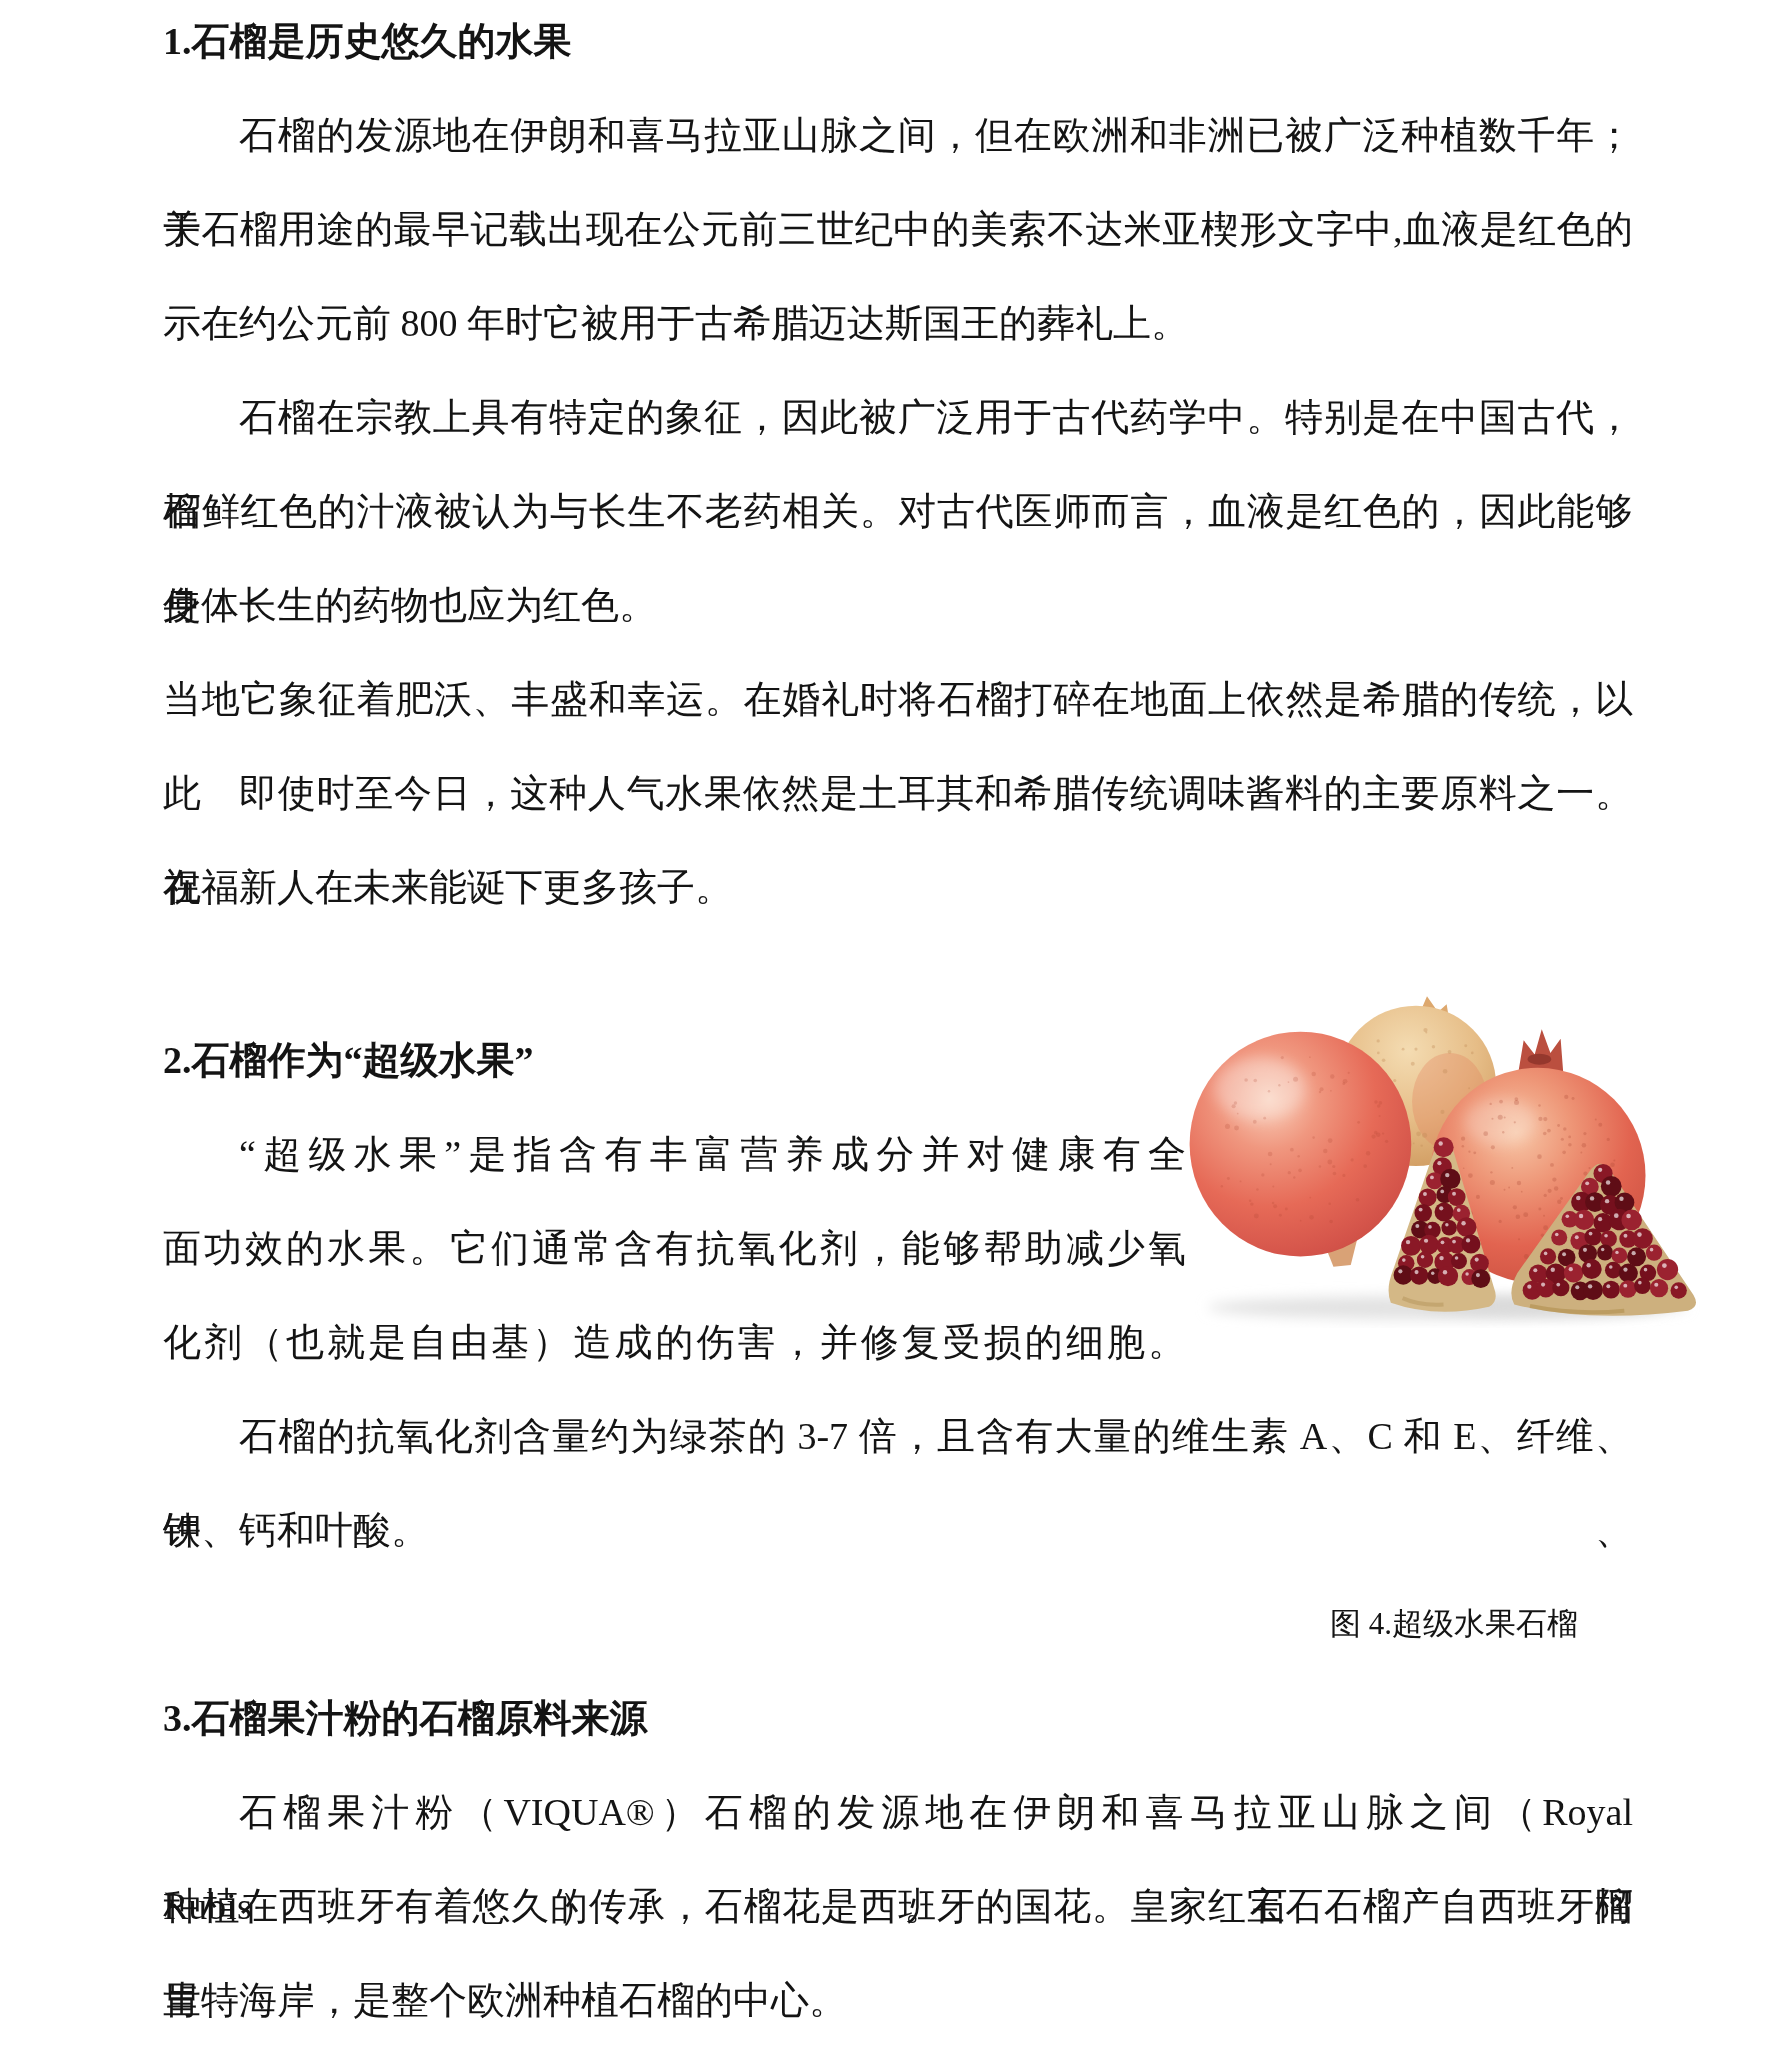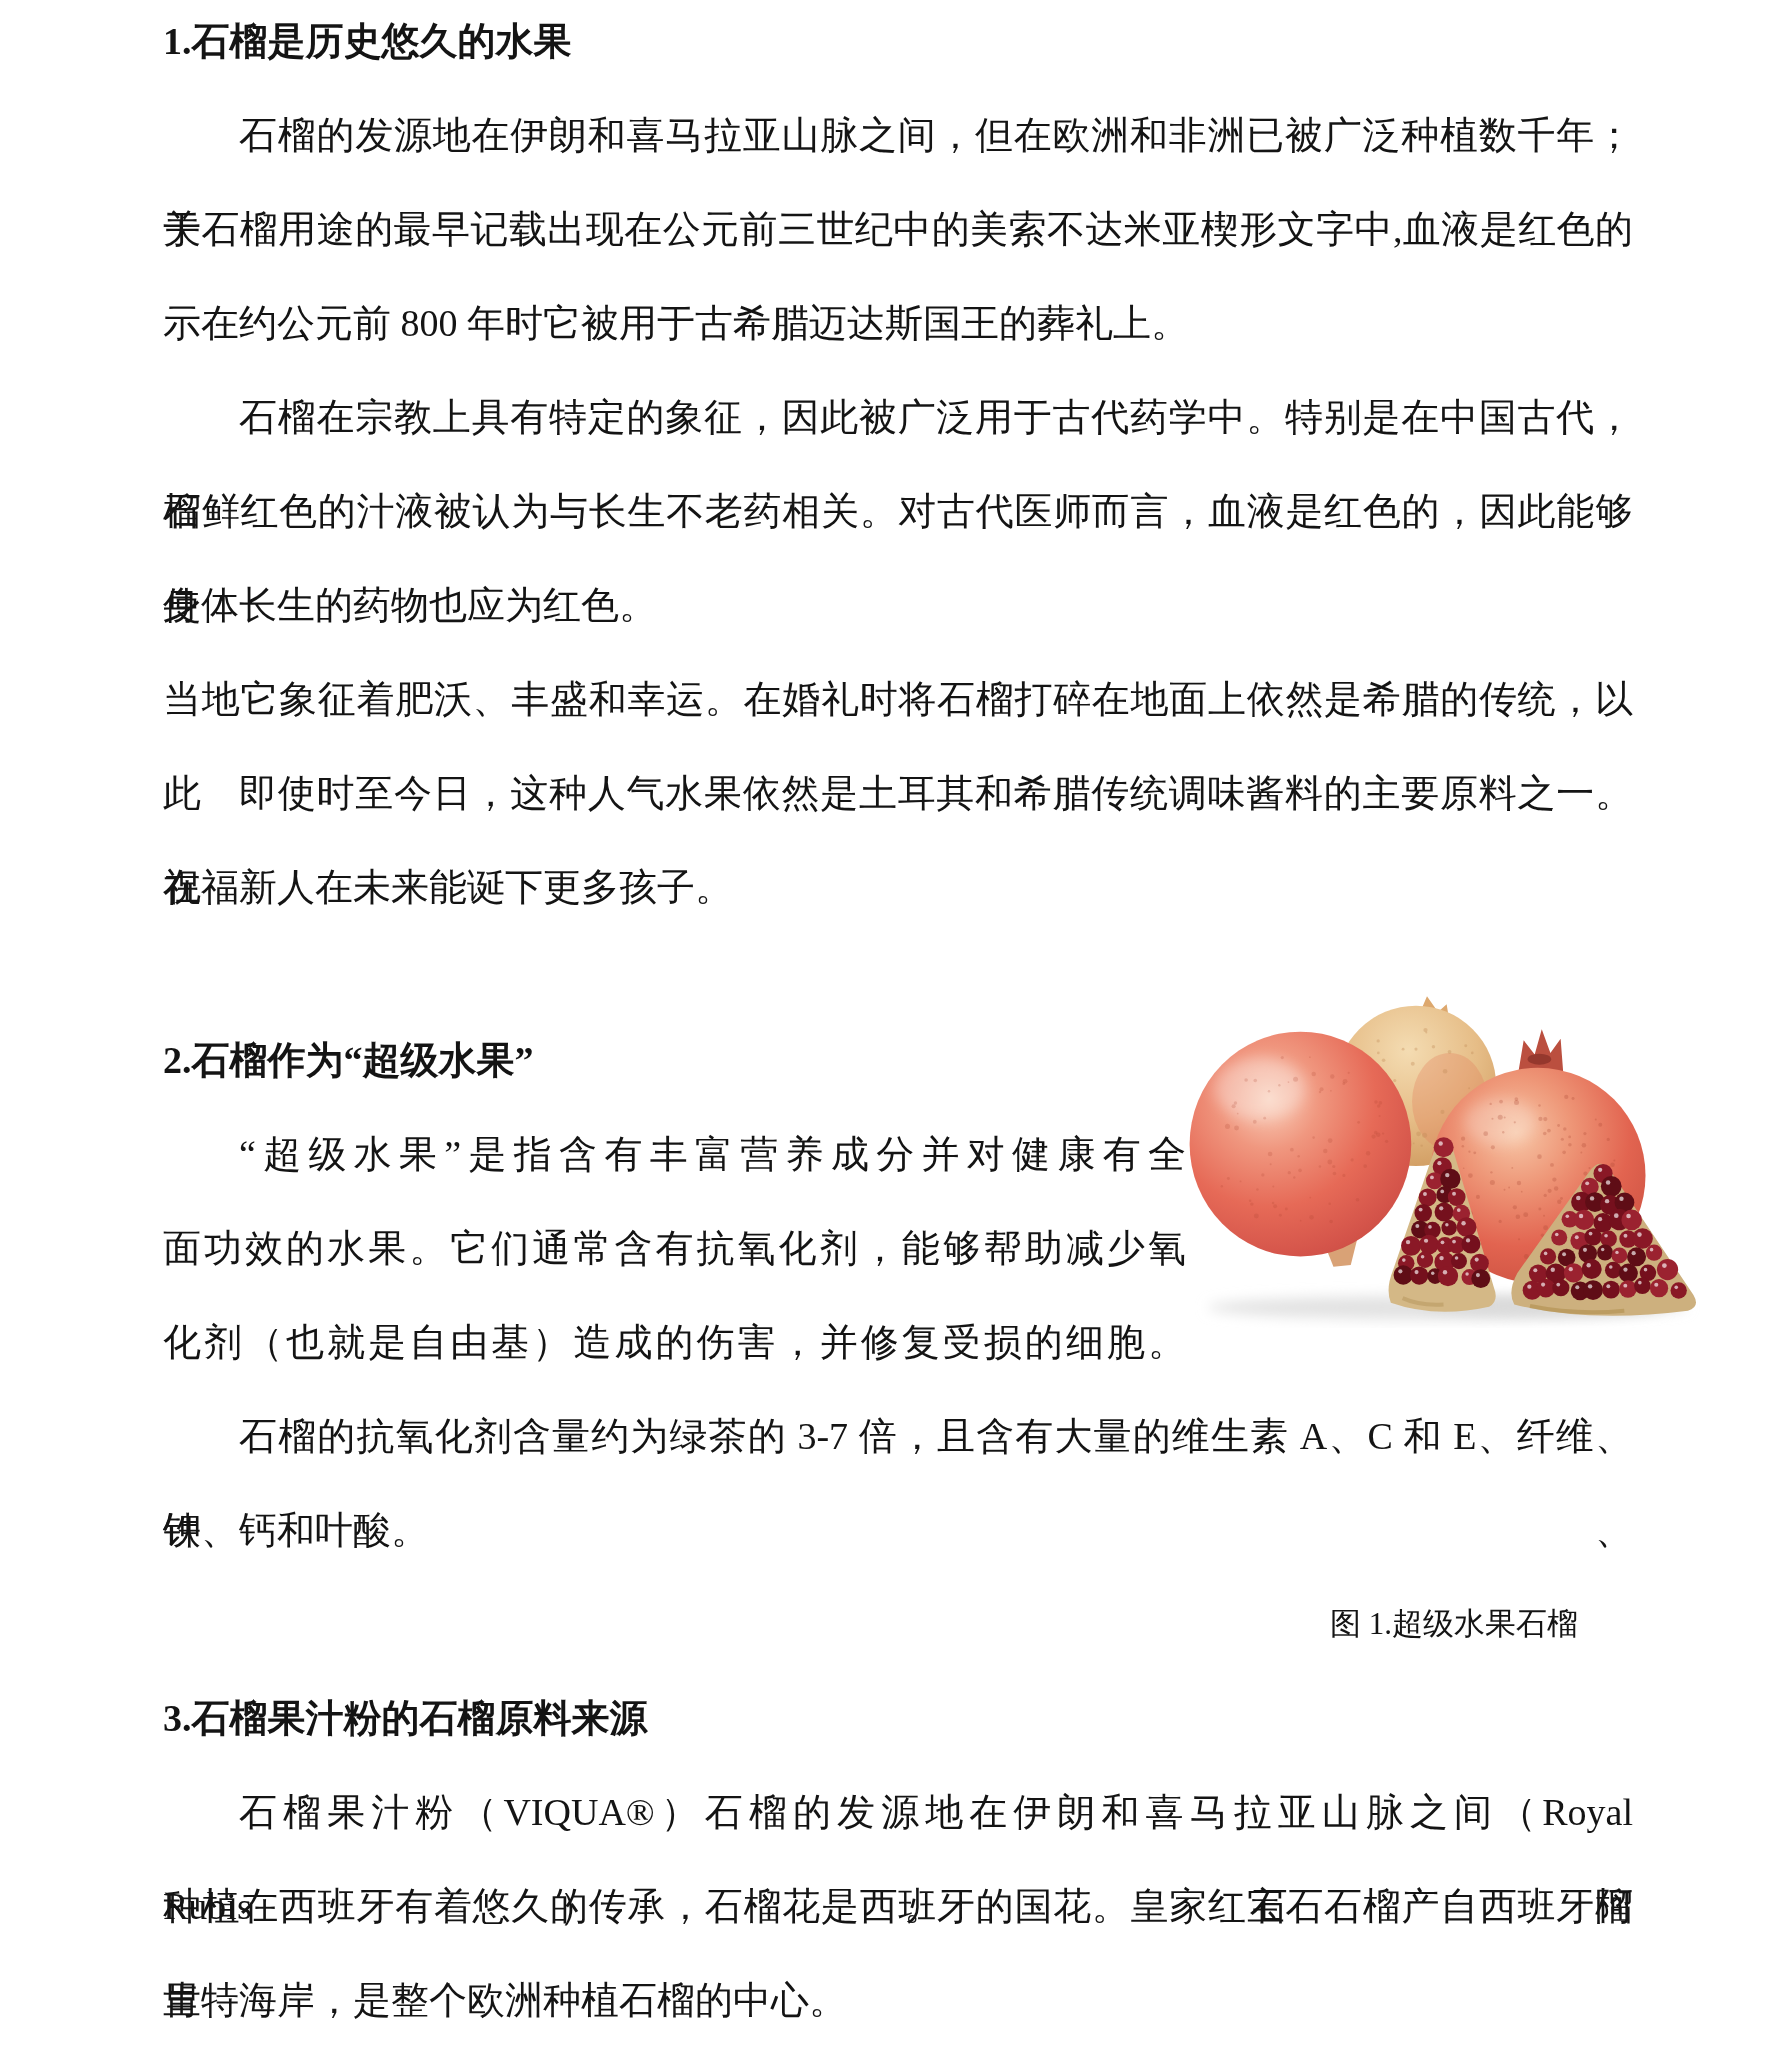--- a/index.html
+++ b/index.html
@@ -44,21 +44,21 @@
 
   <div class="h">2.石榴作为“超级水果”</div>
 
   <div class="ln narrow just indent">“超级水果”是指含有丰富营养成分并对健康有全</div>
   <div class="ln narrow just">面功效的水果。它们通常含有抗氧化剂，能够帮助减少氧</div>
   <div class="ln narrow just">化剂（也就是自由基）造成的伤害，并修复受损的细胞。</div>
 
   <div class="ln just indent">石榴的抗氧化剂含量约为绿茶的 3-7 倍，且含有大量的维生素 A、C 和 E、纤维、铁、</div>
   <div class="ln">钾、钙和叶酸。</div>
 
-  <div class="ln caption">图 1.超级水果石榴</div>
+  <div class="ln caption">图 4.超级水果石榴</div>
 
   <div class="h">3.石榴果汁粉的石榴原料来源</div>
 
   <div class="ln just indent">石榴果汁粉（VIQUA®）石榴的发源地在伊朗和喜马拉亚山脉之间（Royal Rubis）。石榴</div>
   <div class="ln just">种植在西班牙有着悠久的传承，石榴花是西班牙的国花。皇家红宝石石榴产自西班牙阿里</div>
   <div class="ln">肯特海岸，是整个欧洲种植石榴的中心。</div>
 
 </main>
 
 <figure class="fig">

